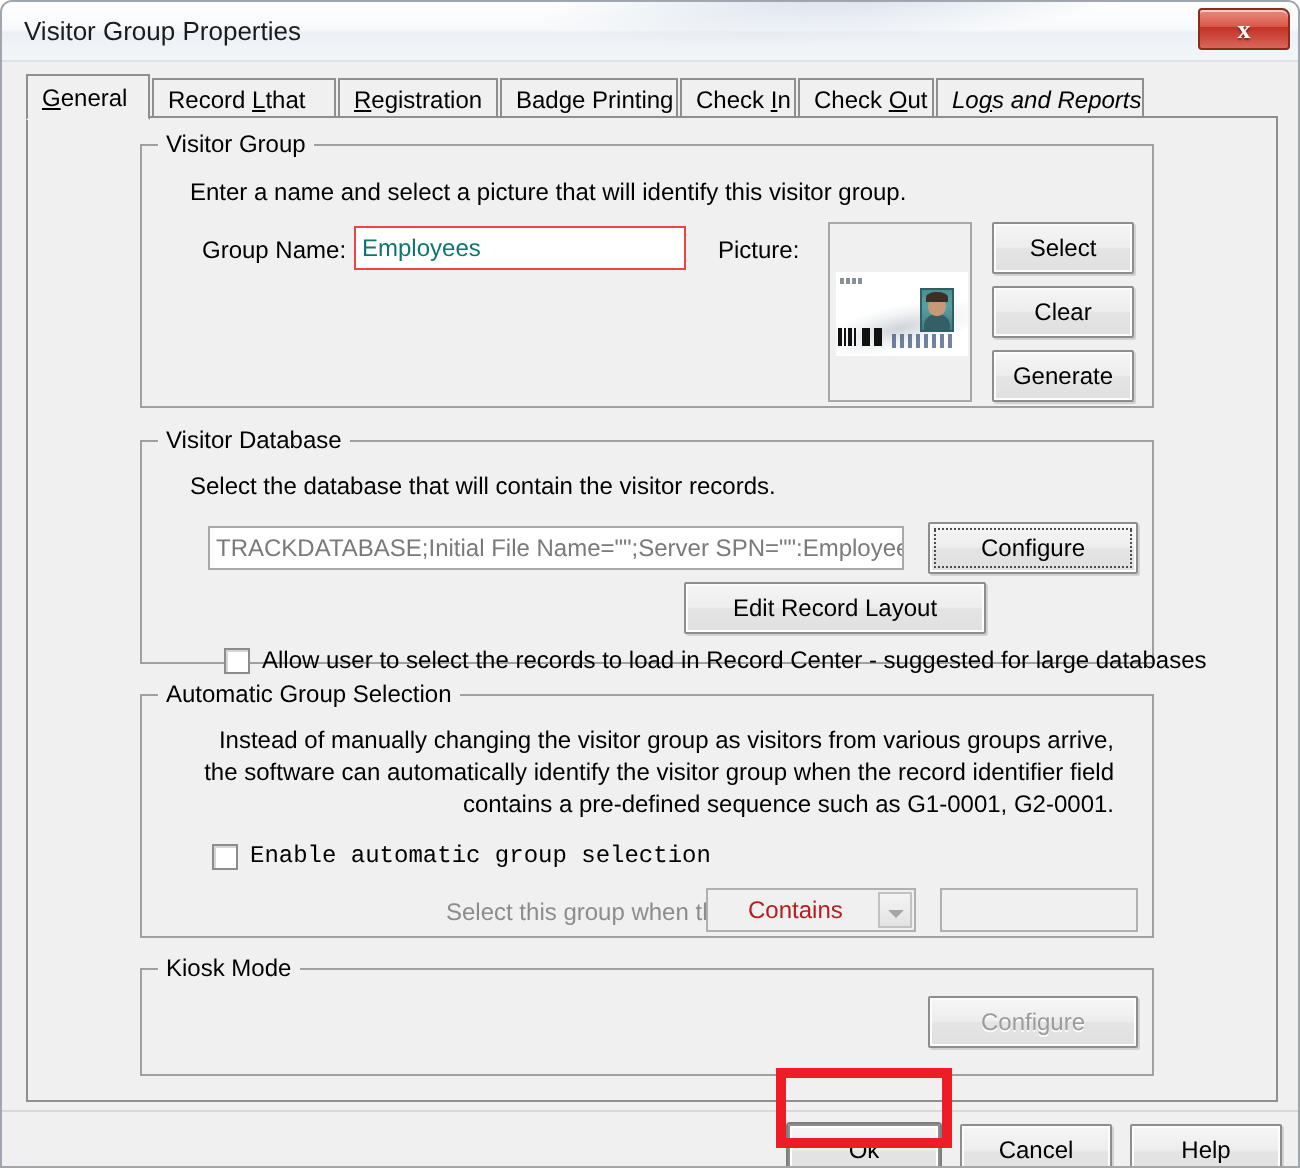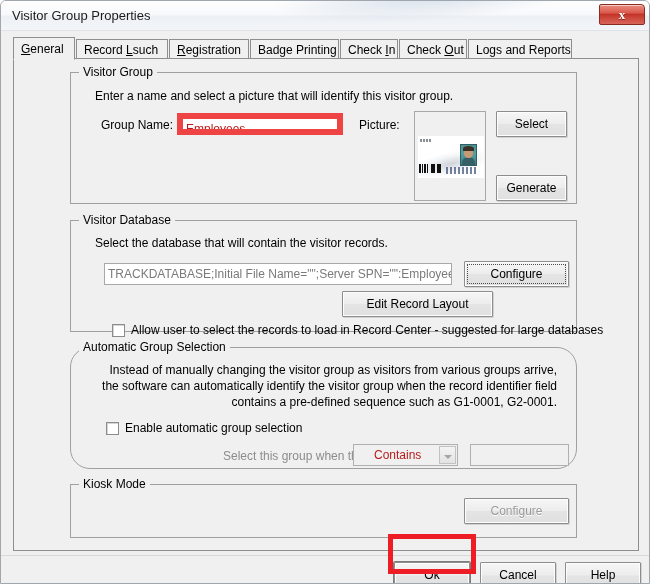--- a/index.html
+++ b/index.html
@@ -158,25 +158,25 @@
     color: #000;
   }
   .static.multiline { white-space: normal; line-height: 16px; }
   .static.disabled { color: #8c8c8c; }
 
   
   .textbox {
     position: absolute;
     box-sizing: border-box;
     background: #ffffff;
-    border: 6px solid #ef4444;
+    border: 1px solid #ef4444;
     font-size: 12px;
     padding: 2px 3px;
     line-height: 16px;
-    color: #b91c1c;
+    color: #0f766e;
     overflow: hidden;
     white-space: nowrap;
     cursor: text;
   }
   .textbox.readonly { color: #7a7a7a; border: 1px solid #a8a8a8; }
   .textbox.disabled { background: #f0f0f0; border: 1px solid #b0b0b0; color: #8c8c8c; }
 
   .btn {
     position: absolute;
     box-sizing: border-box;
@@ -368,35 +368,35 @@
     </div>
   </div>
 
   <div id="client">
 
     <div id="tabstrip">
       <div class="tab selected" style="left:0px;width:62px;">
         <span class="acc">G</span><span>eneral</span>
       </div>
       <div class="tab" style="left:63px;width:92px;">
-        <span>Record&nbsp;</span><span class="acc">L</span><span>such</span>
+        <span>Record&nbsp;</span><span class="acc">L</span><span>that</span>
       </div>
       <div class="tab" style="left:237px;width:89px;">
         <span>Badge Printing</span>
       </div>
       <div class="tab" style="left:156px;width:80px;">
         <span class="acc">R</span><span>egistration</span>
       </div>
       <div class="tab" style="left:327px;width:58px;">
         <span>Check&nbsp;</span><span class="acc">I</span><span>n</span>
       </div>
       <div class="tab" style="left:386px;width:68px;">
         <span>Check&nbsp;</span><span class="acc">O</span><span>ut</span>
       </div>
-      <div class="tab" style="left:455px;width:104px;">
+      <div class="tab" style="left:455px;width:104px;font-style:italic;">
         <span>Lo</span><span class="acc">g</span><span>s and Reports</span>
       </div>
     </div>
 
     <div id="tabpanel">
 
       <div class="groupbox" style="left:56px;top:13px;width:507px;height:132px;">
         <div class="gb-title">Visitor Group</div>
 
         <div class="static" style="left:24px;top:16px;">Enter a name and select a picture that will identify this visitor group.</div>
@@ -424,20 +424,23 @@
               <i style="left:12px;width:4px;"></i>
               <i style="left:18px;width:4px;"></i>
             </div>
             <div id="badge-smalltext"></div>
           </div>
         </div>
 
         <div class="btn" style="left:425px;top:38px;width:71px;height:26px;line-height:24px;">
           <span class="lbl">Select</span>
         </div>
+        <div class="btn" style="left:425px;top:70px;width:71px;height:26px;line-height:24px;">
+          <span class="lbl">Clear</span>
+        </div>
         <div class="btn" style="left:425px;top:102px;width:71px;height:26px;line-height:24px;">
           <span class="lbl">Generate</span>
         </div>
       </div>
 
       <div class="groupbox" style="left:56px;top:161px;width:507px;height:112px;">
         <div class="gb-title">Visitor Database</div>
 
         <div class="static" style="left:24px;top:15px;">Select the database that will contain the visitor records.</div>
 
@@ -451,26 +454,26 @@
         <div class="btn" style="left:271px;top:70px;width:151px;height:26px;line-height:24px;">
           <span class="lbl">Edit Record Layout</span>
         </div>
 
         <div class="checkbox" style="left:41px;top:102px;width:450px;height:16px;">
           <span class="box"></span>
           <span class="cb-label">Allow user to select the records to load in Record Center - suggested for large databases</span>
         </div>
       </div>
 
-      <div class="groupbox" style="left:56px;top:288px;width:507px;height:122px;border-radius:20px;">
+      <div class="groupbox" style="left:56px;top:288px;width:507px;height:122px;">
         <div class="gb-title">Automatic Group Selection</div>
 
         <div class="static multiline" style="left:24px;top:14px;width:462px;text-align:right;">Instead of manually changing the visitor group as visitors from various groups arrive, the software can automatically identify the visitor group when the record identifier field contains a pre-defined sequence such as G1-0001, G2-0001.</div>
 
-        <div class="checkbox" style="left:35px;top:73px;width:300px;height:16px;">
+        <div class="checkbox" style="left:35px;top:73px;width:300px;height:16px;font-family:Liberation Mono, monospace;">
           <span class="box"></span>
           <span class="cb-label">Enable automatic group selection</span>
         </div>
 
         <div class="static disabled" style="left:152px;top:101px;">Select this group when the ID field</div>
 
         <div class="combo" style="left:282px;top:96px;width:105px;height:22px;">
           <span class="combo-text">Contains</span>
           <span class="combo-btn">
             <span class="arrow"></span>

